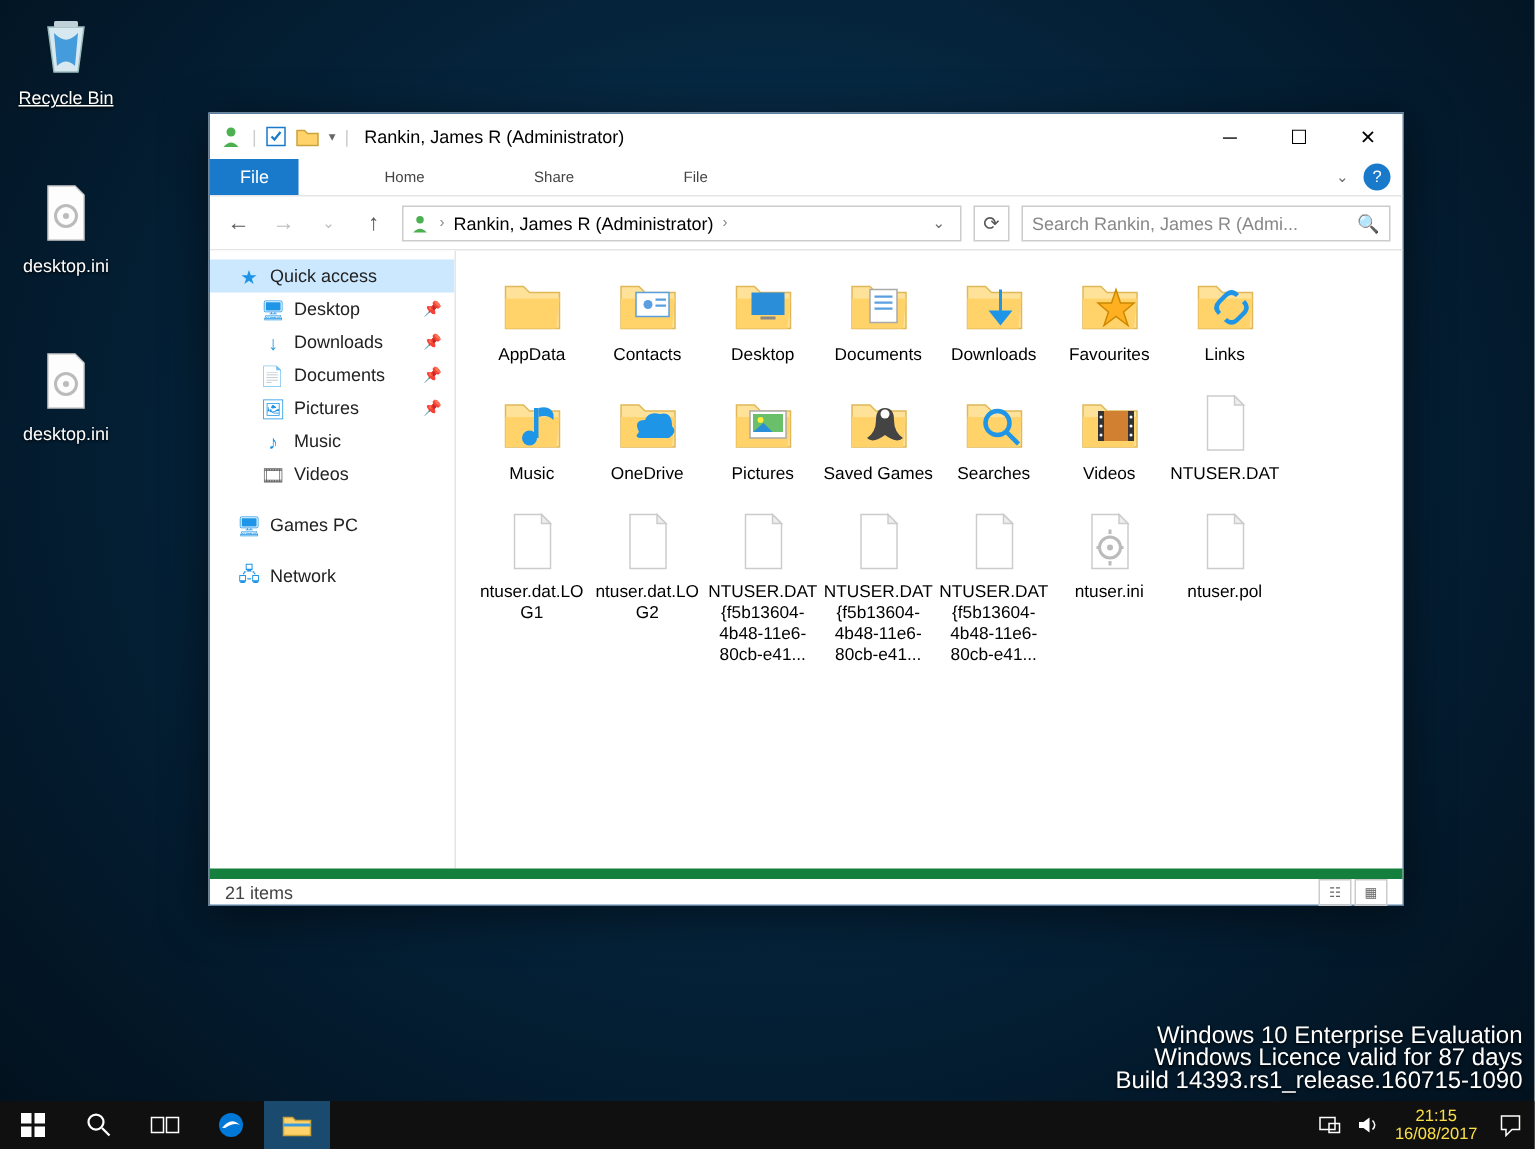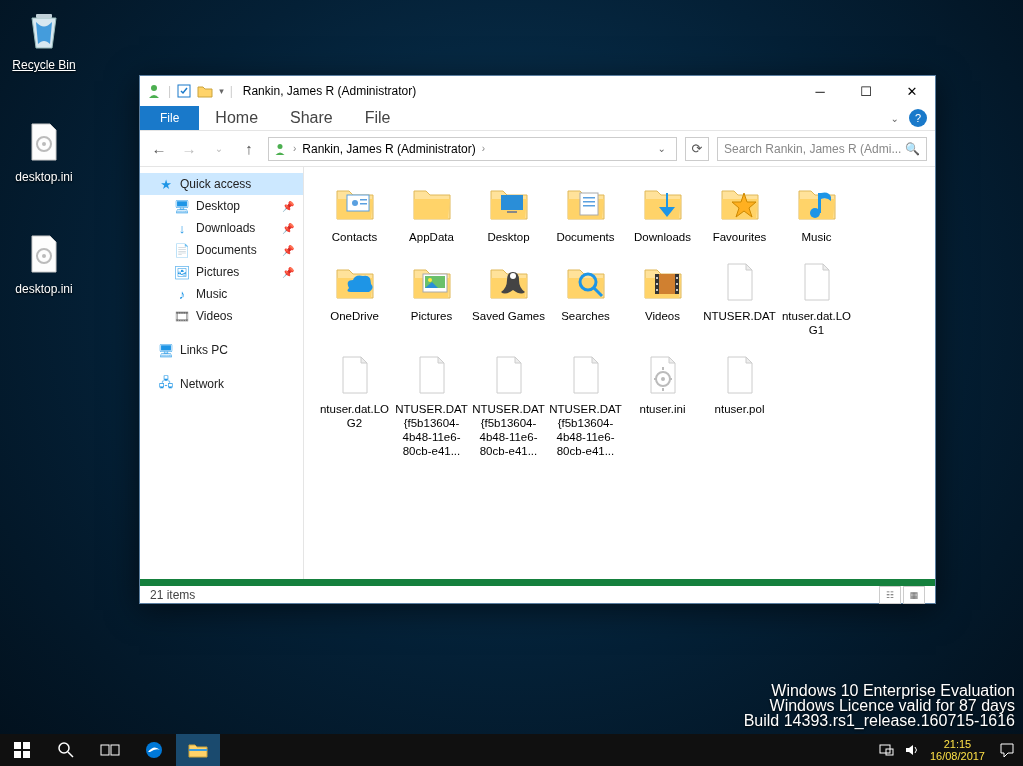--- a/index.html
+++ b/index.html
@@ -31,39 +31,39 @@
   .titlebar { height:30px; display:flex; align-items:center; padding:0 0 0 6px; }
   .titlebar .qat { display:flex; align-items:center; gap:6px; }
   .titlebar .title { margin-left:10px; font-size:12px; flex:1; white-space:nowrap;
                      overflow:hidden; text-overflow:ellipsis; }
   .titlebar .wctl { display:flex; }
   .titlebar .wctl div { width:46px; height:30px; display:flex; align-items:center;
                         justify-content:center; font-size:13px; }
   .ribbon { height:25px; display:flex; align-items:stretch; border-bottom:1px solid #e5e5e5; }
   .ribbon .file { background:#1979ca; color:#fff; padding:0 20px; display:flex;
                   align-items:center; font-size:12px; }
-  .ribbon .tab { padding:0 16px; display:flex; align-items:center; font-size:16px;
-                 color:#444; }
+  .ribbon .tab { padding:0 16px; display:flex; align-items:center; font-size:10px;
+                 color:#444;margin-left:41px; }
   .ribbon .rflex { flex:1; }
   .ribbon .help { width:18px; height:18px; border-radius:50%; background:#1979ca;
                   color:#fff; font-size:11px; display:flex; align-items:center;
                   justify-content:center; align-self:center; margin-right:8px; }
   .ribbon .chev { align-self:center; margin-right:10px; color:#666; font-size:10px; }
   .addrbar { height:36px; display:flex; align-items:center; padding:0 8px; gap:8px;
              border-bottom:1px solid #e5e5e5; }
   .navbtn { width:22px; height:22px; display:flex; align-items:center; justify-content:center;
             color:#555; font-size:15px; }
   .navbtn.disabled { color:#bbb; }
   .crumbs { flex:1; height:24px; border:1px solid #ccc; display:flex; align-items:center;
             padding:0 4px; gap:6px; font-size:12px; }
   .crumbs .sep { color:#888; font-size:10px; }
   .crumbs .drop { margin-left:auto; color:#666; padding:0 6px; font-size:10px; }
   .refresh { width:24px; height:24px; border:1px solid #ccc; display:flex;
              align-items:center; justify-content:center; color:#555; font-size:13px; }
-  .search { width:210px; height:24px; border:1px solid #ccc; display:flex; align-items:center;
+  .search { width:246px; height:24px; border:1px solid #ccc; display:flex; align-items:center;
             padding:0 6px; color:#888; font-size:12px; }
   .search .sico { margin-left:auto; color:#888; }
   .body { flex:1; display:flex; min-height:0; }
   .nav { width:164px; border-right:1px solid #e5e5e5; padding:6px 0; background:#fff;
          overflow:hidden; }
   .nav-item { display:flex; align-items:center; gap:6px; height:22px; padding:0 8px 0 18px;
               font-size:12px; color:#222; position:relative; }
   .nav-item.sel { background:#cce8ff; }
   .nav-item .pin { position:absolute; right:8px; color:#777; font-size:10px; }
   .nav-item.lvl2 { padding-left:34px; }
@@ -117,21 +117,21 @@
       <circle cx="20" cy="24" r="7" fill="none" stroke="#bbb" stroke-width="2"></circle>
       <circle cx="20" cy="24" r="2" fill="#bbb"></circle>
     </svg>
   </div>
   <div class="lbl">desktop.ini</div>
 </div>
 
 <div class="watermark">
   <div>Windows 10 Enterprise Evaluation</div>
   <div>Windows Licence valid for 87 days</div>
-  <div>Build 14393.rs1_release.160715-1616</div>
+  <div>Build 14393.rs1_release.160715-1090</div>
 </div>
 
 <div class="explorer">
 
   <div class="titlebar">
     <div class="qat">
       <span>
         <svg width="16" height="16">
             <circle cx="8" cy="5" r="3" fill="#4caf50"></circle>
             <path d="M3 15 Q8 9 13 15 Z" fill="#4caf50"></path>
@@ -224,57 +224,57 @@
         <span class="ico" style="color:#1e95e6">♪</span>
         <span>Music</span>
       </div>
       <div class="nav-item lvl2">
         <span class="ico" style="color:#666">🎞</span>
         <span>Videos</span>
       </div>
       <div class="nav-sep"></div>
       <div class="nav-item">
         <span class="ico" style="color:#1e95e6">🖥</span>
-        <span>Links PC</span>
+        <span>Games PC</span>
       </div>
       <div class="nav-sep"></div>
       <div class="nav-item">
         <span class="ico" style="color:#1e95e6">🖧</span>
         <span>Network</span>
       </div>
     </div>
     <div class="content">
       <div class="grid" id="file-grid">
           <div class="item">
             <div class="ic">
               <svg width="48" height="44" viewBox="0 0 48 44">
                 <path d="M6 10 L18 10 L22 14 L42 14 L42 38 L6 38 Z" fill="#ffe29a" stroke="#e0b858"></path>
                 <path d="M6 18 L42 18 L40 38 L6 38 Z" fill="#ffd369"></path>
+              </svg>
+            </div>
+            <div class="nm">AppData</div>
+          </div>
+          <div class="item">
+            <div class="ic">
+              <svg width="48" height="44" viewBox="0 0 48 44">
+                <path d="M6 10 L18 10 L22 14 L42 14 L42 38 L6 38 Z" fill="#ffe29a" stroke="#e0b858"></path>
+                <path d="M6 18 L42 18 L40 38 L6 38 Z" fill="#ffd369"></path>
                 <rect x="16" y="14" width="22" height="16" fill="#fff" stroke="#5aa0e0"></rect>
                 <circle cx="24" cy="22" r="3" fill="#5aa0e0"></circle>
                 <rect x="29" y="18" width="7" height="1.5" fill="#5aa0e0"></rect>
                 <rect x="29" y="22" width="7" height="1.5" fill="#5aa0e0"></rect>
               </svg>
             </div>
             <div class="nm">Contacts</div>
           </div>
           <div class="item">
             <div class="ic">
               <svg width="48" height="44" viewBox="0 0 48 44">
                 <path d="M6 10 L18 10 L22 14 L42 14 L42 38 L6 38 Z" fill="#ffe29a" stroke="#e0b858"></path>
                 <path d="M6 18 L42 18 L40 38 L6 38 Z" fill="#ffd369"></path>
-              </svg>
-            </div>
-            <div class="nm">AppData</div>
-          </div>
-          <div class="item">
-            <div class="ic">
-              <svg width="48" height="44" viewBox="0 0 48 44">
-                <path d="M6 10 L18 10 L22 14 L42 14 L42 38 L6 38 Z" fill="#ffe29a" stroke="#e0b858"></path>
-                <path d="M6 18 L42 18 L40 38 L6 38 Z" fill="#ffd369"></path>
                 <rect x="16" y="14" width="22" height="15" fill="#2a8ed8"></rect>
                 <rect x="22" y="30" width="10" height="2" fill="#888"></rect>
               </svg>
             </div>
             <div class="nm">Desktop</div>
           </div>
           <div class="item">
             <div class="ic">
               <svg width="48" height="44" viewBox="0 0 48 44">
                 <path d="M6 10 L18 10 L22 14 L42 14 L42 38 L6 38 Z" fill="#ffe29a" stroke="#e0b858"></path>
@@ -299,20 +299,31 @@
           </div>
           <div class="item">
             <div class="ic">
               <svg width="48" height="44" viewBox="0 0 48 44">
                 <path d="M6 10 L18 10 L22 14 L42 14 L42 38 L6 38 Z" fill="#ffe29a" stroke="#e0b858"></path>
                 <path d="M6 18 L42 18 L40 38 L6 38 Z" fill="#ffd369"></path>
                 <path d="M28 12 L31 21 L40 21 L33 27 L36 36 L28 30 L20 36 L23 27 L16 21 L25 21 Z" fill="#ffb020" stroke="#cc8800"></path>
               </svg>
             </div>
             <div class="nm">Favourites</div>
+          </div>
+          <div class="item">
+            <div class="ic">
+              <svg width="48" height="44" viewBox="0 0 48 44">
+                <path d="M6 10 L18 10 L22 14 L42 14 L42 38 L6 38 Z" fill="#ffe29a" stroke="#e0b858"></path>
+                <path d="M6 18 L42 18 L40 38 L6 38 Z" fill="#ffd369"></path>
+                <path d="M20 28 Q16 24 20 20 L24 16 Q28 12 32 16" fill="none" stroke="#1e95e6" stroke-width="3"></path>
+                <path d="M24 32 Q28 36 32 32 L36 28 Q40 24 36 20" fill="none" stroke="#1e95e6" stroke-width="3"></path>
+              </svg>
+            </div>
+            <div class="nm">Links</div>
           </div>
           <div class="item">
             <div class="ic">
               <svg width="48" height="44" viewBox="0 0 48 44">
                 <path d="M6 10 L18 10 L22 14 L42 14 L42 38 L6 38 Z" fill="#ffe29a" stroke="#e0b858"></path>
                 <path d="M6 18 L42 18 L40 38 L6 38 Z" fill="#ffd369"></path>
                 <circle cx="22" cy="32" r="5" fill="#1e95e6"></circle>
                 <rect x="25" y="12" width="3" height="20" fill="#1e95e6"></rect>
                 <path d="M28 12 Q36 10 38 16 L38 20 Q34 16 28 18 Z" fill="#1e95e6"></path>
               </svg>

